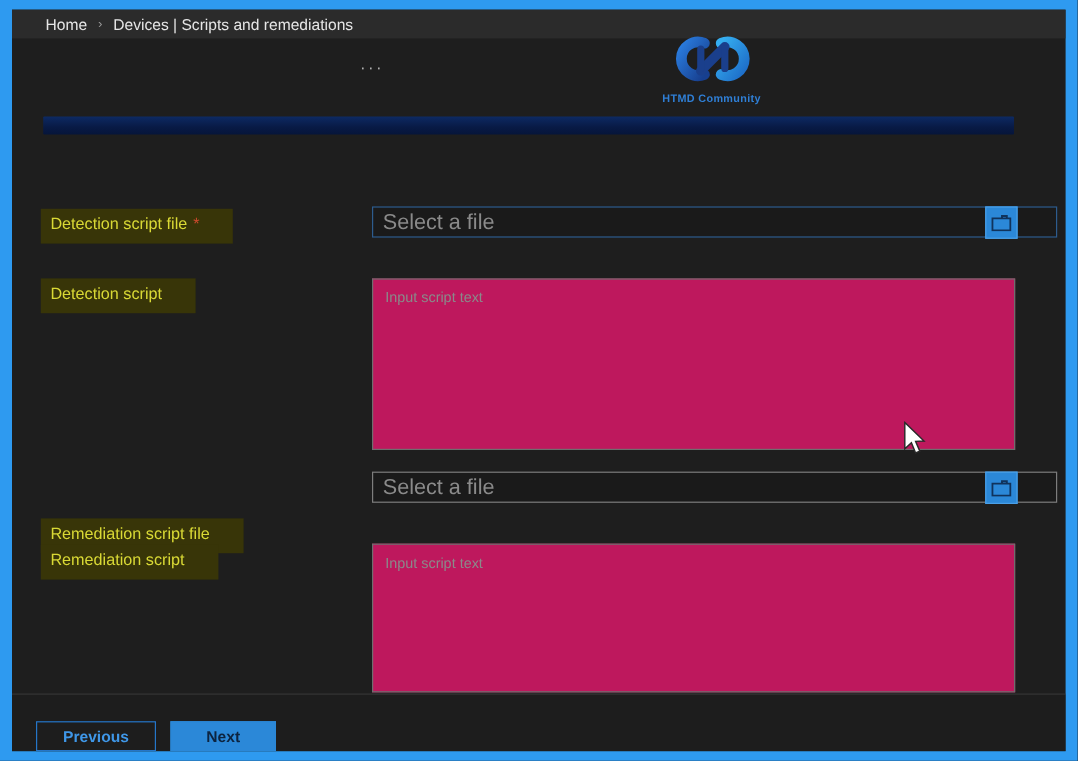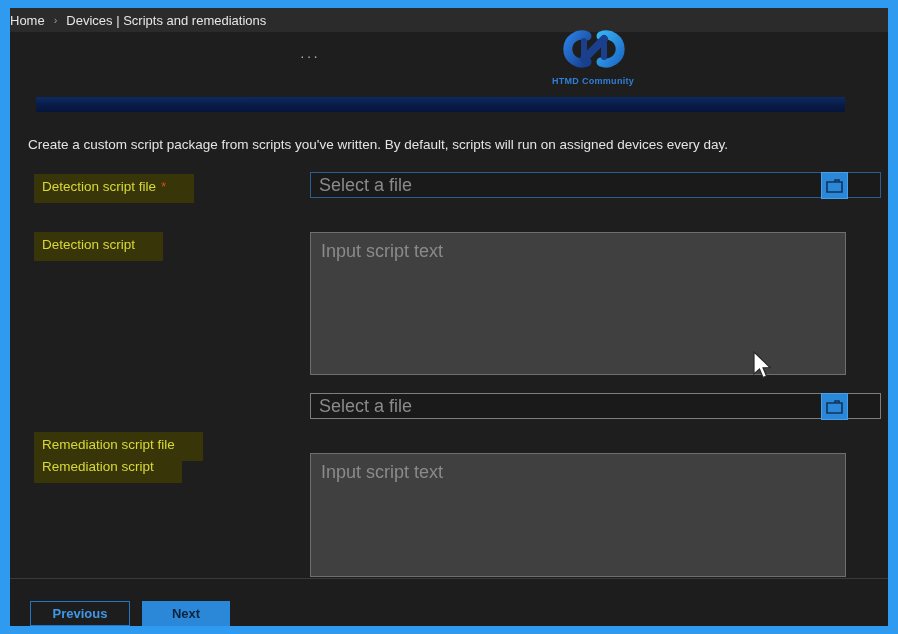--- a/index.html
+++ b/index.html
@@ -16,20 +16,21 @@
     width: 878px; height: 618px;
     background: #1e1e1e;
     overflow: hidden;
   }
   
   .crumbbar {
     position: absolute; left: 0; top: 0;
     width: 100%; height: 24px;
     background: #2b2b2b;
     display: flex; align-items: center;
+    padding-left: 28px;
     font-size: 13px; color: #e6e6e6;
   }
   .crumb { cursor: default; }
   .crumb-sep { color: #9a9a9a; margin: 0 9px; font-size: 11px; }
   
   .page-title {
     position: absolute; left: 20px; top: 32px;
     font-size: 24px; font-weight: bold; color: #ffffff;
     letter-spacing: 0.2px;
   }
@@ -87,24 +88,24 @@
     position: absolute;
     width: 27px; height: 27px;
     background: #2b88d8;
     border: 1px solid #4aa0e8;
     display: flex; align-items: center; justify-content: center;
     cursor: pointer; padding: 0;
   }
   .script-area {
     position: absolute;
     width: 536px;
-    background: #404040;
+    background: #be185d;
     border: 1px solid #6e6e6e;
     color: #cfcfcf;
-    font-size: 18px;
+    font-size: 12px;
     padding: 8px 10px;
     resize: none;
     font-family: "Liberation Sans", sans-serif;
     outline: none;
   }
   
   .footer-divider {
     position: absolute; left: 0; top: 570px;
     width: 100%; height: 1px; background: #3a3a3a;
   }
@@ -166,21 +167,20 @@
       <path d="M 36 10 A 14 14 0 1 0 36 36" fill="none" stroke="url(#lgL)" stroke-width="9" stroke-linecap="round"></path>
       <path d="M 50 36 A 14 14 0 1 0 50 10" fill="none" stroke="url(#lgR)" stroke-width="9" stroke-linecap="round"></path>
       <path d="M 33 33 L 53 13" stroke="#1a3f8c" stroke-width="8" stroke-linecap="round"></path>
       <path d="M 33 15 L 33 31 M 53 15 L 53 31" stroke="#1a3f8c" stroke-width="6" stroke-linecap="round"></path>
     </svg>
     <div class="logo-text">HTMD Community</div>
   </div>
 
   <div class="tab-strip"></div>
 
-  <div class="description">Create a custom script package from scripts you've written. By default, scripts will run on assigned devices every day.</div>
 
   <div class="field-label" style="left:24px; top:166px;">
     <span>Detection script file</span><span class="required-star">*</span>
   </div>
   <input class="file-input focused" style="left: 300px; top: 164px;" type="text" placeholder="Select a file">
   <button class="browse-btn" style="left:811px; top:164px;">
     <svg width="17" height="14" viewBox="0 0 17 14">
       <path d="M1 3 L1 13 L16 13 L16 3 Z M9 3 L9 1 L13 1 L13 3" fill="none" stroke="#10335c" stroke-width="1.6"></path>
     </svg>
   </button>

